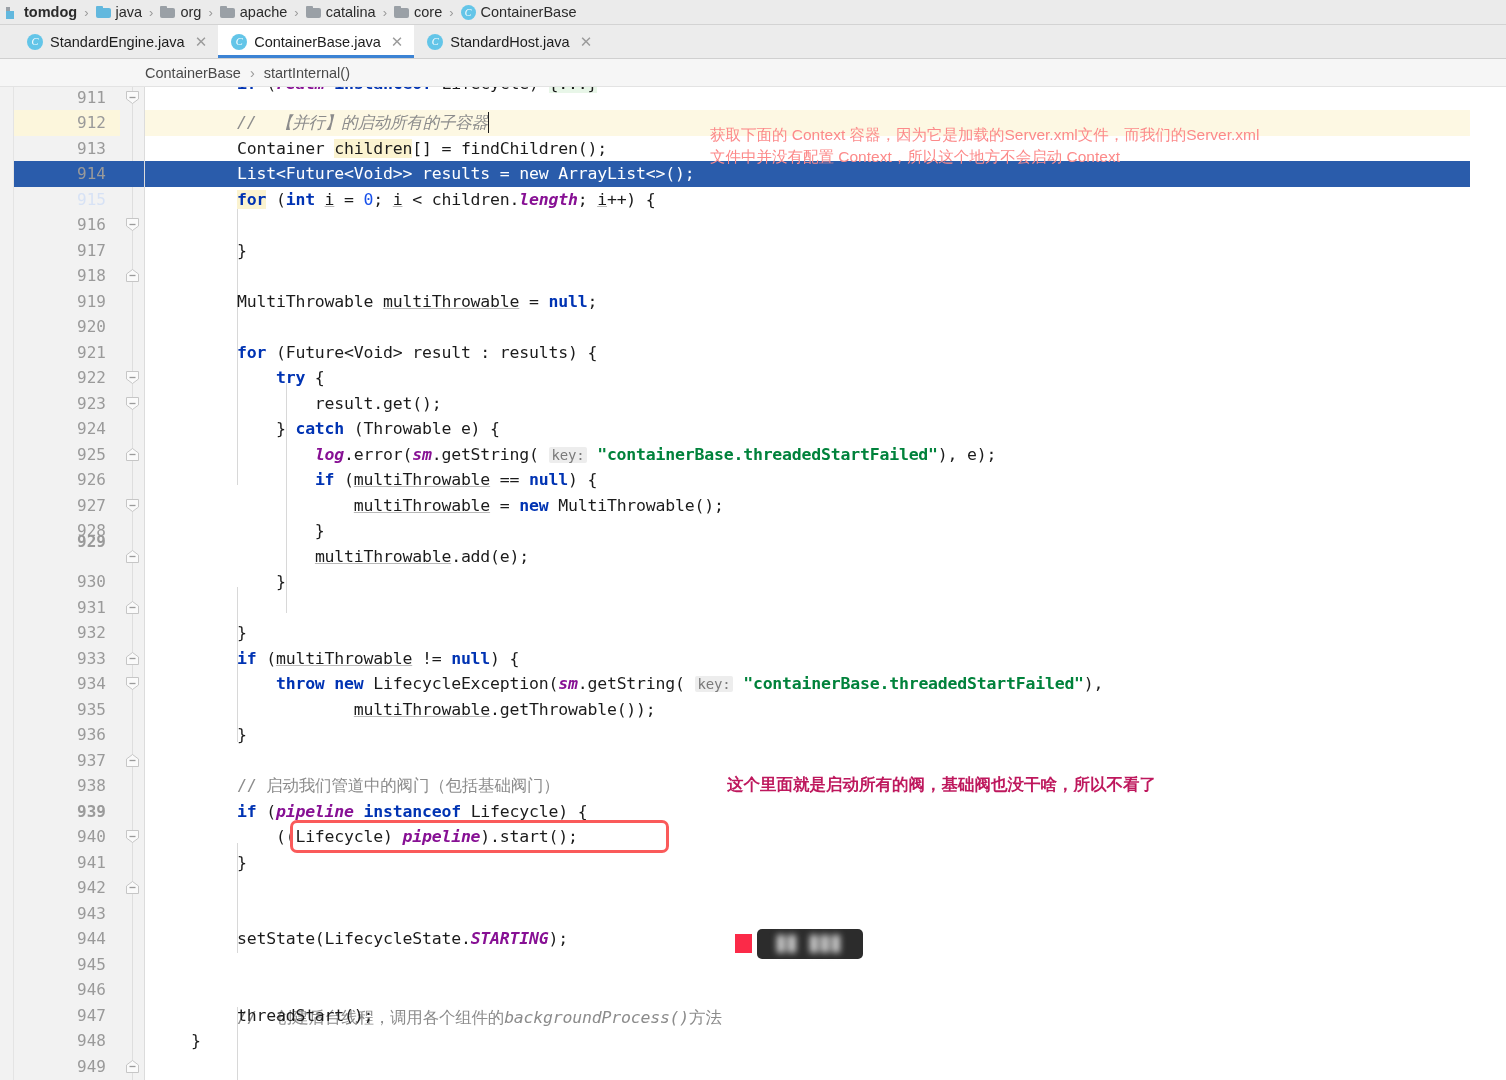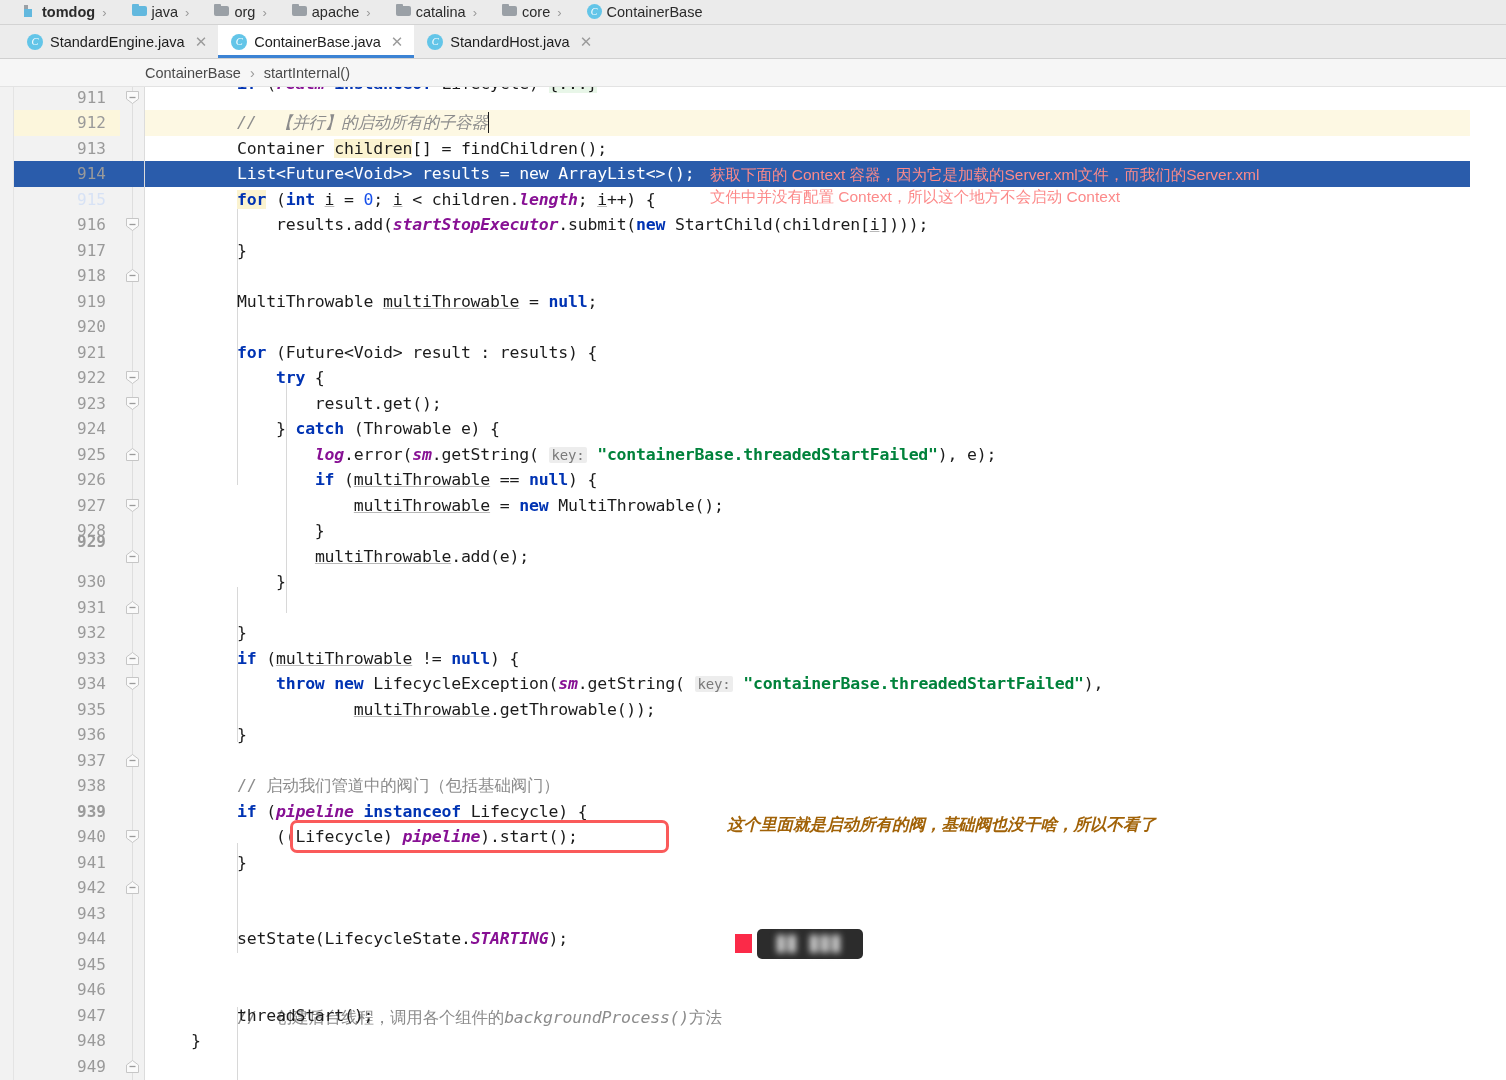--- a/index.html
+++ b/index.html
@@ -17,21 +17,21 @@
     height: 25px;
     background: #ebebeb;
     border-bottom: 1px solid #d3d3d3;
     display: flex;
     align-items: center;
     padding-left: 6px;
     font-size: 14.5px;
     color: #2b2b2b;
     position: relative;
   }
-  .crumb { display: flex; gap: 5px; margin-left: 18px; }
+  .crumb { display: flex; align-items: center; gap: 5px; }
   .crumb-label { white-space: nowrap; }
   .crumb-sep { color: #9a9a9a; margin: 0 7px; font-size: 13px; }
   .crumb.root .crumb-label { font-weight: bold; }
 
   .ic-folder { width: 15px; height: 12px; position: relative; display: inline-block; }
   .ic-folder::before {
     content:""; position:absolute; left:0; top:2px; width:15px; height:10px;
     background: var(--fc,#9aa0a6); border-radius: 1px 2px 2px 2px;
   }
   .ic-folder::after {
@@ -159,23 +159,22 @@
   .fold svg { display:block; }
 
   
   .annot {
     position:absolute;
     color:#fc8a8a;
     font-family:"Liberation Sans", sans-serif;
     font-size:15.5px;
     line-height:22px;
     white-space:pre;
-    margin-top:40px;
-  }
-  .annot.strong { color:#a16207; font-weight:bold; font-size:16.5px;font-style:italic; }
+  }
+  .annot.strong { color:#be185d; font-weight:bold; font-size:16.5px; }
 
   .redbox {
     position:absolute;
     border:3px solid #fa5a5a;
     border-radius:7px;
   }
 
   
   .tip {
     position:absolute;
@@ -418,21 +417,20 @@
 
     <div class="code cmt" style="top:23px; left:92px;">//  【并行】的启动所有的子容器</div>
     <div style="position: absolute; top: 25px; left: 342.844px; width: 1.5px; height: 21px; background: rgb(27, 27, 27);" id="caret"></div>
 
     <div class="code" style="top:48.5px; left:92px;"><span class="cls">Container</span> <span class="hl">children</span>[] = findChildren();</div>
 
     <div class="code onsel" style="top:74px; left:92px;">List&lt;Future&lt;Void&gt;&gt; results = new ArrayList&lt;&gt;();</div>
 
     <div class="code" style="top:99.5px; left:92px;"><span class="kw hl">for</span> (<span class="kw">int</span> <span class="ul">i</span> = <span class="num">0</span>; <span class="ul">i</span> &lt; children.<span class="fld">length</span>; <span class="ul">i</span>++) {</div>
 
-    <div class="code" style="top:125px; left:92px;">    results.add(<span class="fld">startStopExecutor</span>.submit(<span class="kw">new</span> <span class="cls">StartChild</span>(children[<span class="ul">i</span>])));</div>
 
     <div class="code" style="top:150.5px; left:92px;">}</div>
 
     <div class="code" style="top:201.5px; left:92px;"><span class="cls">MultiThrowable</span> <span class="ul">multiThrowable</span> = <span class="kw">null</span>;</div>
 
     <div class="code" style="top:252.5px; left:92px;"><span class="kw">for</span> (<span class="cls">Future&lt;Void&gt;</span> result : results) {</div>
 
     <div class="code" style="top:278px; left:92px;">    <span class="kw">try</span> {</div>
 
     <div class="code" style="top:303.5px; left:92px;">        result.get();</div>

